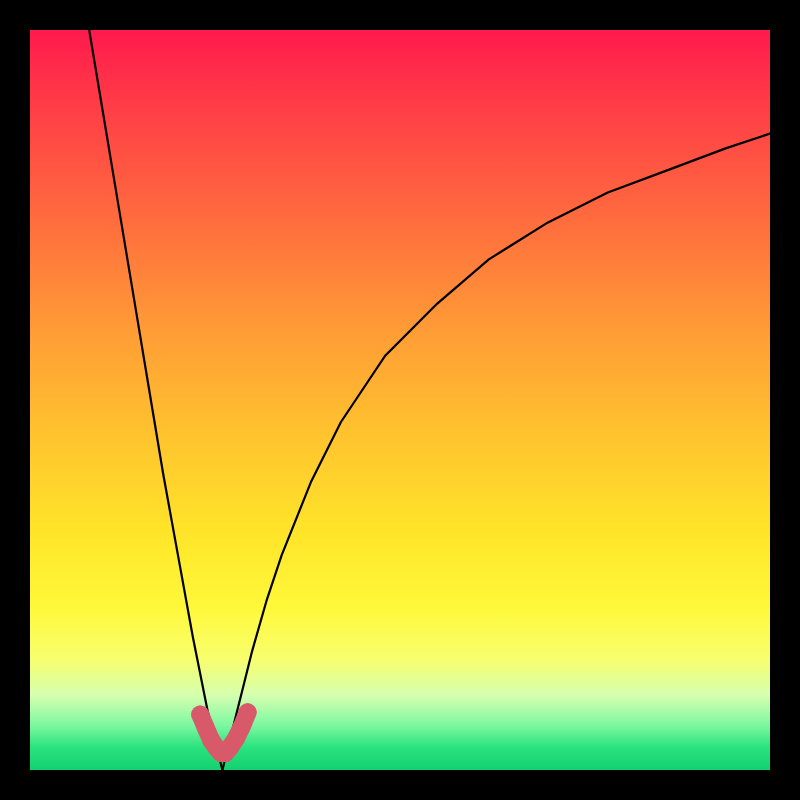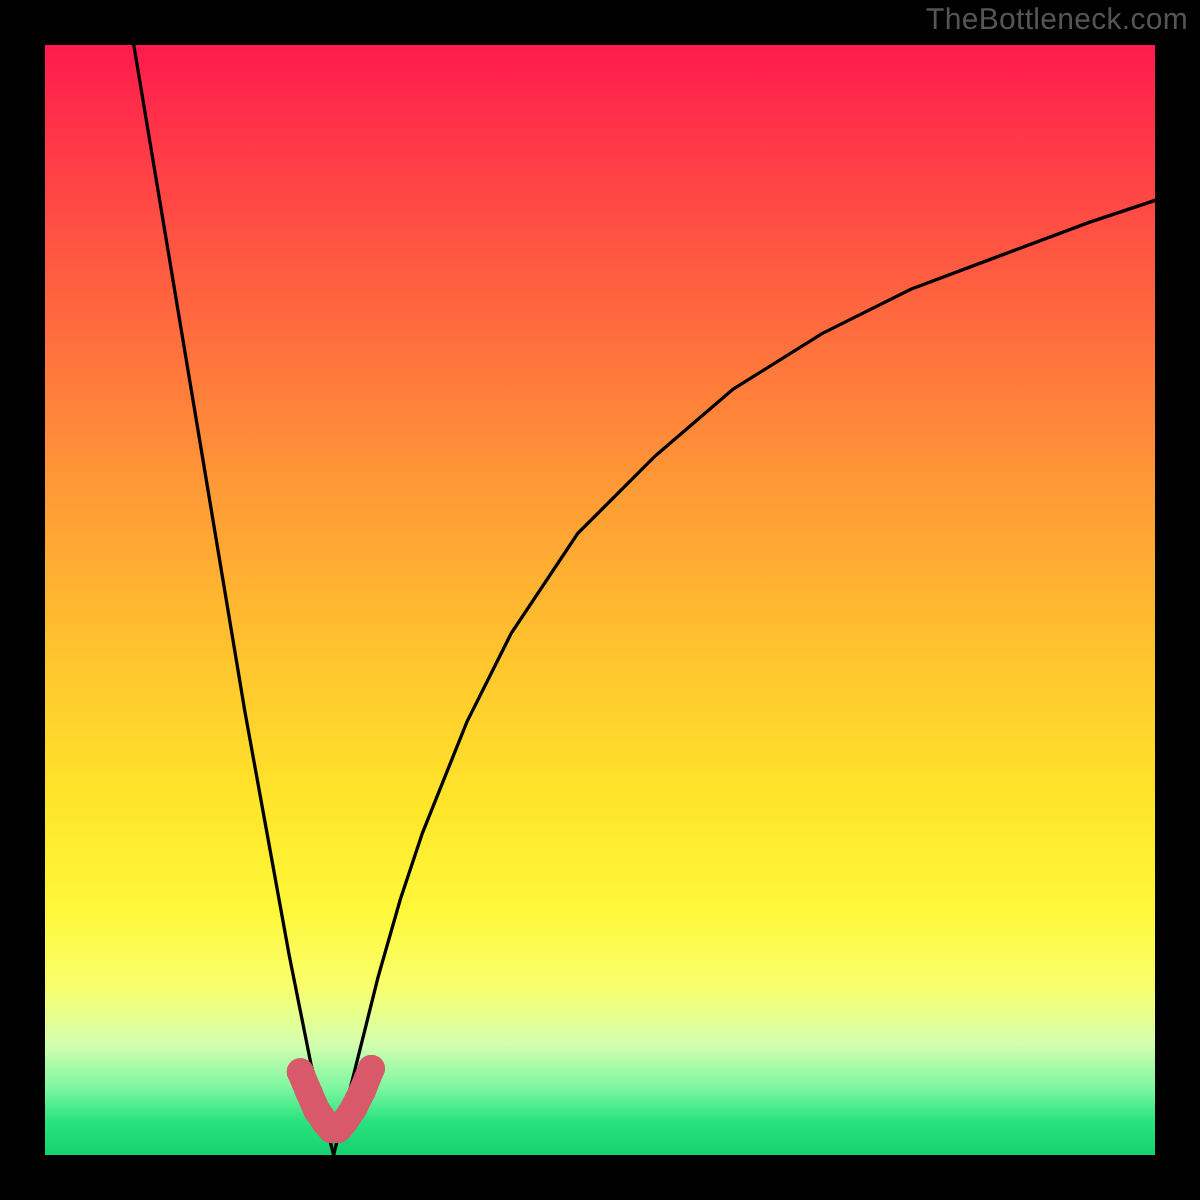--- a/index.html
+++ b/index.html
@@ -65,14 +65,13 @@
         <circle cx="181.3" cy="710.4" r="9" fill="#d85a6a"></circle>
         <circle cx="186.5" cy="717.8" r="9" fill="#d85a6a"></circle>
         <circle cx="190.9" cy="723.0" r="9" fill="#d85a6a"></circle>
         <circle cx="195.4" cy="723.0" r="9" fill="#d85a6a"></circle>
         <circle cx="199.8" cy="717.8" r="9" fill="#d85a6a"></circle>
         <circle cx="205.7" cy="708.9" r="9" fill="#d85a6a"></circle>
         <circle cx="211.6" cy="697.1" r="9" fill="#d85a6a"></circle>
         <circle cx="217.6" cy="682.3" r="9" fill="#d85a6a"></circle>
       </svg>
   </div>
-  <div class="attribution">TheBottleneck.com</div>
 </div>
 
 </body></html>

